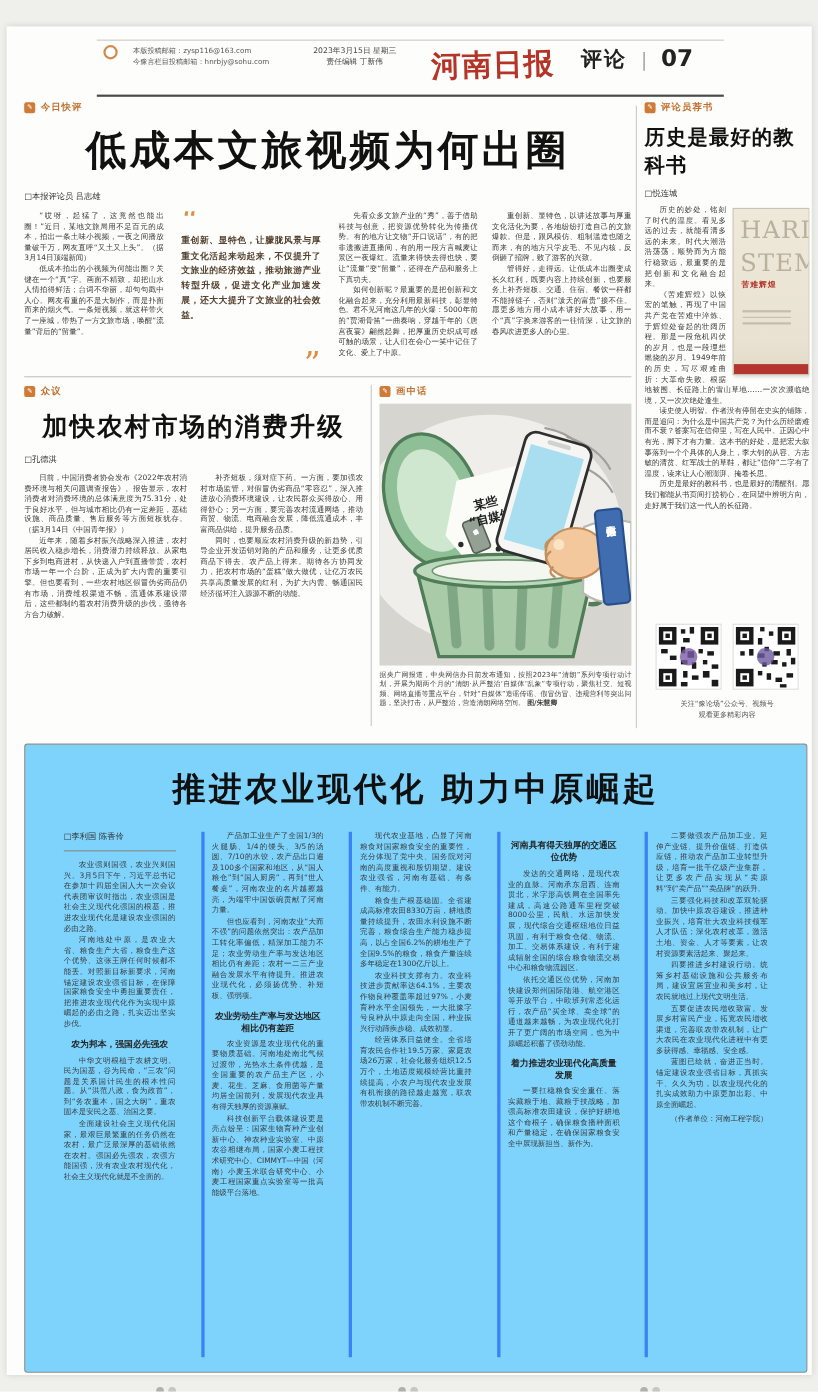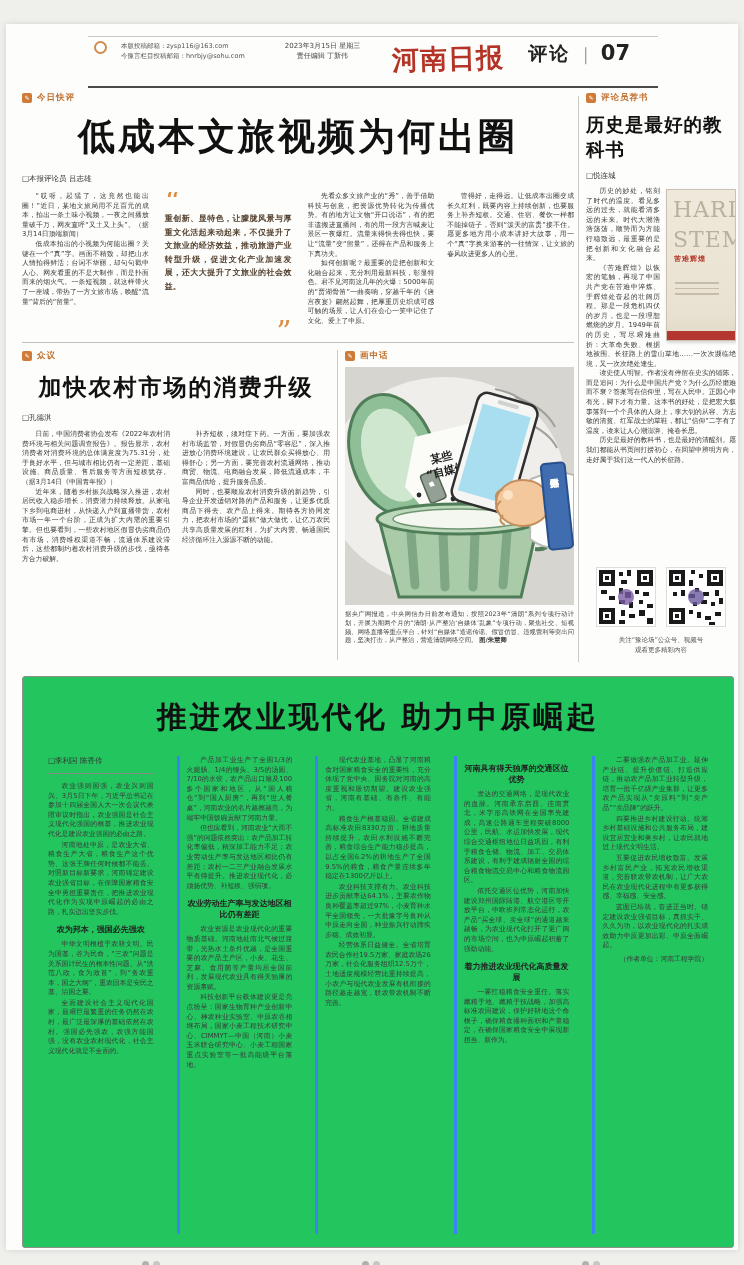--- a/index.html
+++ b/index.html
@@ -84,21 +84,21 @@
   .bookcover .lines { position:absolute; left:8px; top:92px; width:44px; }
   .bookcover .lines i { display:block; height:1.5px; background:#c5bca9; margin-bottom:4px; }
   .bookcover .strip { position:absolute; bottom:0; left:0; width:100%; height:9px; background:#b3372e; }
   .qr-row { display:flex; gap:10px; justify-content:center; margin-top:12px; }
   .qr { width:60px; height:60px; background:#fff; border:1px solid #ddd; position:relative; }
   .qr svg { display:block; }
   .qr-caption { margin-top:8px; font-size:6.5px; line-height:10px; text-align:center; color:#555; }
 
   
   .feature { position:absolute; left:16px; top:652px; width:712px; height:572px;
-    border:1px solid #8f8f8b; border-radius:3px; background:#22c55e; padding:16px 18px 10px; }
+    border:1px solid #8f8f8b; border-radius:3px; background:#7dd3fc; padding:16px 28px 10px; }
   .ft-headline { text-align:center; font-size:30px; font-weight:bold; letter-spacing:3px; color:#101010; margin-top:4px; }
   .ft-cols { display:flex; gap:16px; margin-top:18px; height:478px; overflow:hidden; }
   .ft-col { flex:1 1 0; padding:0 7px; overflow:hidden; }
   .ft-col + .ft-col { border-left:3px solid #3b82f6; }
   .ft-byline { font-size:7.5px; color:#333; border-bottom:1px solid #888; padding-bottom:7px; margin-bottom:8px; }
   .ft-col .para { margin-bottom:1px; }
 
   
   .dots { position:absolute; bottom:4px; width:100%; }
   .dotpair { position:absolute; display:flex; gap:4px; }
@@ -149,20 +149,21 @@
       <div class="pullquote">
         <div class="qmark">“</div>
         <div class="qtext">重创新、显特色，让朦胧风景与厚重文化活起来动起来，不仅提升了文旅业的经济效益，推动旅游产业转型升级，促进文化产业加速发展，还大大提升了文旅业的社会效益。</div>
         <div class="qmark close">”</div>
       </div>
       <div class="kp-col">
           <p class="para">先看众多文旅产业的“秀”，善于借助科技与创意，把资源优势转化为传播优势。有的地方让文物“开口说话”，有的把非遗搬进直播间，有的用一段方言喊麦让景区一夜爆红。流量来得快去得也快，要让“流量”变“留量”，还得在产品和服务上下真功夫。</p>
           <p class="para">如何创新呢？最重要的是把创新和文化融合起来，充分利用最新科技，彰显特色。君不见河南这几年的火爆：5000年前的“贾湖骨笛”一曲奏响，穿越千年的《唐宫夜宴》翩然起舞，把厚重历史织成可感可触的场景，让人们在会心一笑中记住了文化、爱上了中原。</p>
         </div>
       <div class="kp-col">
+          <p class="para">重创新、显特色，以讲述故事与厚重文化活化为要，各地纷纷打造自己的文旅爆款。但是，跟风模仿、粗制滥造也随之而来，有的地方只学皮毛、不见内核，反倒砸了招牌，败了游客的兴致。</p>
           <p class="para">管得好，走得远。让低成本出圈变成长久红利，既要内容上持续创新，也要服务上补齐短板。交通、住宿、餐饮一样都不能掉链子，否则“泼天的富贵”接不住。愿更多地方用小成本讲好大故事，用一个“真”字换来游客的一往情深，让文旅的春风吹进更多人的心里。</p>
         </div>
     </div>
   </div>
 
   <div class="hdiv1"></div>
   <div class="vdiv-main"></div>
   <div class="vdiv-mid"></div>
 
   <div class="zhongyi">
@@ -387,20 +388,21 @@
         </div>
       <div class="ft-col">
           <h4 class="subhead">河南具有得天独厚的交通区位优势</h4>
           <p class="para">发达的交通网络，是现代农业的血脉。河南承东启西、连南贯北，米字形高铁网在全国率先建成，高速公路通车里程突破8000公里，民航、水运加快发展，现代综合交通枢纽地位日益巩固，有利于粮食仓储、物流、加工、交易体系建设，有利于建成辐射全国的综合粮食物流交易中心和粮食物流园区。</p>
           <p class="para">依托交通区位优势，河南加快建设郑州国际陆港、航空港区等开放平台，中欧班列常态化运行，农产品“买全球、卖全球”的通道越来越畅，为农业现代化打开了更广阔的市场空间，也为中原崛起积蓄了强劲动能。</p>
           <h4 class="subhead">着力推进农业现代化高质量发展</h4>
           <p class="para">一要扛稳粮食安全重任。落实藏粮于地、藏粮于技战略，加强高标准农田建设，保护好耕地这个命根子，确保粮食播种面积和产量稳定，在确保国家粮食安全中展现新担当、新作为。</p>
         </div>
       <div class="ft-col">
           <p class="para">二要做强农产品加工业。延伸产业链、提升价值链、打造供应链，推动农产品加工业转型升级，培育一批千亿级产业集群，让更多农产品实现从“卖原料”到“卖产品”“卖品牌”的跃升。</p>
+          <p class="para">三要强化科技和改革双轮驱动。加快中原农谷建设，推进种业振兴，培育壮大农业科技领军人才队伍；深化农村改革，激活土地、资金、人才等要素，让农村资源要素活起来、聚起来。</p>
           <p class="para">四要推进乡村建设行动。统筹乡村基础设施和公共服务布局，建设宜居宜业和美乡村，让农民就地过上现代文明生活。</p>
           <p class="para">五要促进农民增收致富。发展乡村富民产业，拓宽农民增收渠道，完善联农带农机制，让广大农民在农业现代化进程中有更多获得感、幸福感、安全感。</p>
           <p class="para">蓝图已绘就，奋进正当时。锚定建设农业强省目标，真抓实干、久久为功，以农业现代化的扎实成效助力中原更加出彩、中原全面崛起。</p>
           <p class="para sig">（作者单位：河南工程学院）</p>
         </div>
     </div>
   </div>
 </div>
 
 <div class="dots">

